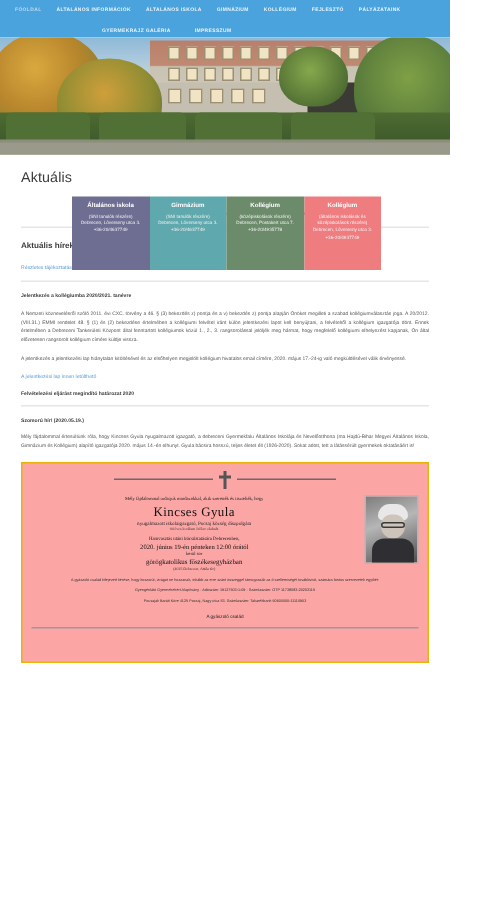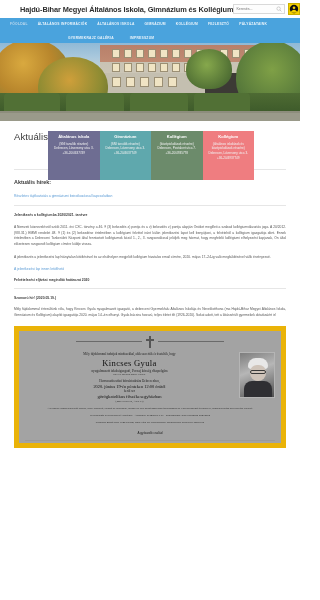--- a/index.html
+++ b/index.html
@@ -94,22 +94,22 @@
     margin: 3px 0 7px 0; cursor:pointer;
   }
   .hr { border-top:1px solid #e6e6e6; margin:4px 0 7px 0; }
   .bold-lead { font-size:3.4px; font-weight:700; color:#3c3c3c; margin:5px 0 8px 0; }
   p.body { font-size:3.3px; color:#555; line-height:1.72; text-align:justify; margin:0 0 7px 0; }
   .bold-note { font-size:3.4px; font-weight:700; color:#3c3c3c; margin:6px 0 6px 0; }
   .sad { font-size:3.4px; font-weight:700; color:#3c3c3c; margin:7px 0 7px 0; }
 
   
   .obit {
-    margin:7px 0 0 0; border:5px solid #eab308; background:#a3a3a3;
-    padding:5px 6px 2px 6px; position:relative;
+    margin:7px 0 0 0; border:1px solid #eab308; background:#fca5a5;
+    padding:5px 6px 22px 6px; position:relative;
   }
   .obit-cross { display:flex; align-items:center; justify-content:center; gap:4px; margin-bottom:4px; }
   .obit-rule { height:1px; background:#6a6a6a; flex:1 1 auto; max-width:66px; }
   .cross { position:relative; width:8px; height:12px; }
   .cross::before { content:""; position:absolute; left:3px; top:0; width:2px; height:12px; background:#555; }
   .cross::after { content:""; position:absolute; left:0; top:3.5px; width:8px; height:2px; background:#555; }
   .obit-body { display:flex; gap:5px; }
   .obit-text { flex:1 1 auto; text-align:center; font-family:"Liberation Serif", serif; }
   .o-small { font-size:3.1px; color:#222; line-height:1.5; }
   .o-name { font-size:8.6px; color:#111; margin:1.5px 0 1.5px 0; letter-spacing:.3px; }
@@ -131,37 +131,20 @@
   .p-face { position:absolute; left:10px; top:12px; width:16px; height:16px; background:#cfc4ba; border-radius:8px 8px 9px 9px; }
   .p-glass { position:absolute; left:10px; top:17px; width:16px; height:4px; border:0.7px solid #3a3a3a; border-radius:2px; }
   .p-body { position:absolute; left:4px; top:28px; width:28px; height:18px; background:#2f2f33; border-radius:8px 8px 0 0; }
   .obit-foot { border-top:1px solid #9a9a9a; margin-top:5px; }
 </style>
 </head>
 <body>
 
 <div class="page">
 
-  <div class="topbar">
-    <div class="site-title">Hajdú-Bihar Megyei Általános Iskola, Gimnázium és Kollégium</div>
-    <div class="search-wrap">
-      <input class="search-input" placeholder="Keresés..." style="">
-      <svg class="search-icon" viewBox="0 0 16 16">
-        <circle cx="7" cy="7" r="4.6" fill="none" stroke="#777" stroke-width="1.6"></circle>
-        <line x1="10.4" y1="10.4" x2="14.5" y2="14.5" stroke="#777" stroke-width="1.8"></line>
-      </svg>
-    </div>
-    <div class="logo-badge">
-      <svg viewBox="0 0 24 24">
-        <circle cx="12" cy="12" r="10" fill="#111"></circle>
-        <circle cx="12" cy="9" r="3.2" fill="#f5d000"></circle>
-        <path d="M4 21c1.6-5 4.6-7 8-7s6.4 2 8 7z" fill="#f5d000"></path>
-      </svg>
-    </div>
-  </div>
 
   <nav class="nav">
     <div class="nav-row">
       <span class="nav-item active">FŐOLDAL</span>
       <span class="nav-item">ÁLTALÁNOS INFORMÁCIÓK</span>
       <span class="nav-item">ÁLTALÁNOS ISKOLA</span>
       <span class="nav-item">GIMNÁZIUM</span>
       <span class="nav-item">KOLLÉGIUM</span>
       <span class="nav-item">FEJLESZTŐ</span>
       <span class="nav-item">PÁLYÁZATAINK</span>

